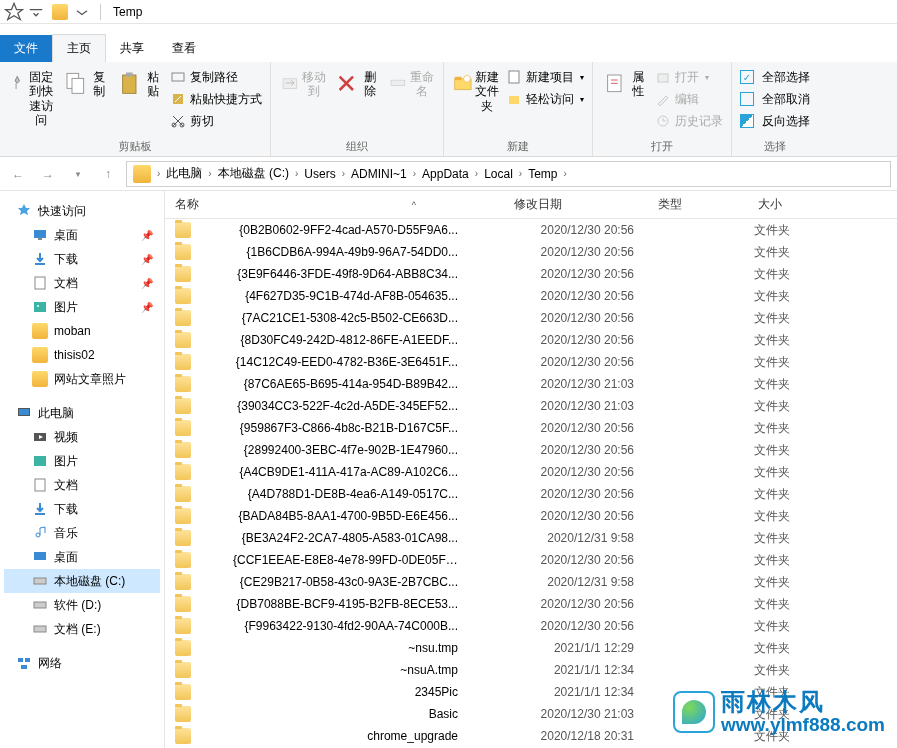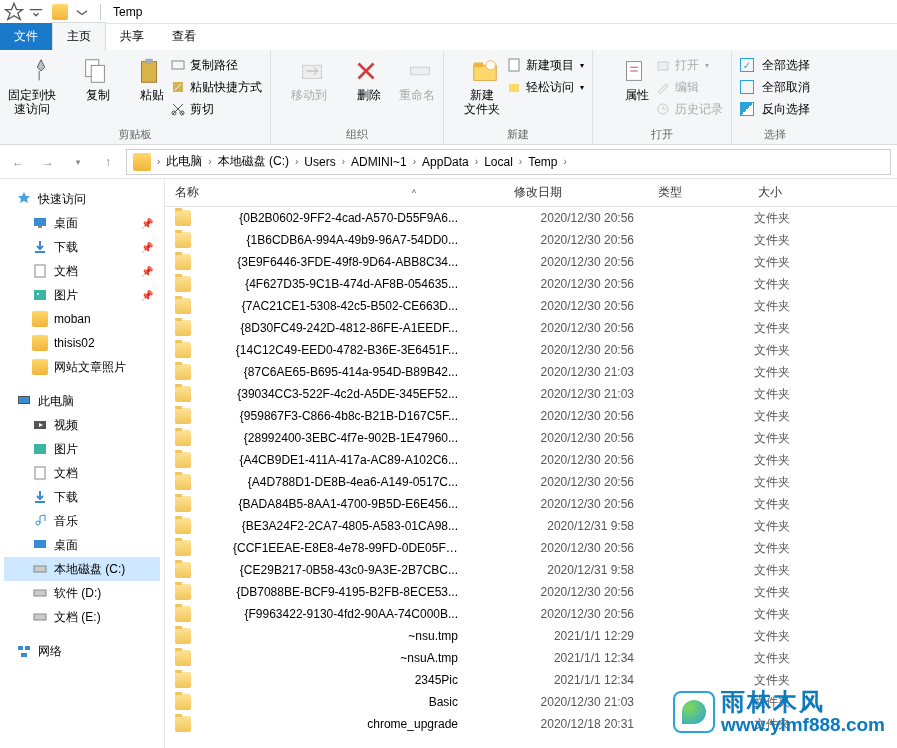--- a/index.html
+++ b/index.html
@@ -4,30 +4,30 @@
 <style>
 * { margin: 0; padding: 0; box-sizing: border-box; font-family: "Microsoft YaHei", "Segoe UI", sans-serif; font-size: 12px; }
 body { background: #fff; width: 897px; height: 748px; overflow: hidden; position: relative; }
 
 .titlebar { height: 24px; background: #fff; display: flex; align-items: center; padding: 0 4px; border-bottom: 1px solid #e5e5e5; }
 .titlebar .qat-btn { width: 20px; height: 20px; display: flex; align-items: center; justify-content: center; margin-right: 2px; }
 .titlebar .folder-ico { width: 16px; height: 16px; background: linear-gradient(#ffd86b,#f0b43c); border-radius: 2px; margin: 0 4px; }
 .titlebar .sep { width: 1px; height: 16px; background: #ccc; margin: 0 6px; }
 .titlebar .title { padding-left: 6px; }
 
-.tabbar { height: 26px; display: flex; align-items: flex-end; background: #fff; }
+.tabbar { height: 26px; display: flex; align-items: flex-end; background: #fff; margin-top: 12px; }
 .tabbar .tab { padding: 5px 14px; cursor: pointer; }
 .tabbar .tab.file { background: #1979ca; color: #fff; }
 .tabbar .tab.active { background: #f5f6f7; border: 1px solid #dadada; border-bottom: none; }
 
 .ribbon { height: 95px; background: #f5f6f7; border-bottom: 1px solid #dadada; display: flex; }
 .ribbon-group { border-right: 1px solid #e0e0e0; padding: 4px 8px 2px 8px; display: flex; flex-direction: column; justify-content: space-between; }
 .ribbon-group .body { display: flex; gap: 6px; flex: 1; }
 .ribbon-group .label { text-align: center; color: #666; font-size: 11px; padding-top: 1px; }
-.big-btn { display: flex; flex-direction: column; align-items: flex-end; justify-content: flex-start; width: 48px; padding-top: 2px; cursor: pointer; }
+.big-btn { display: flex; flex-direction: row; align-items: flex-start; justify-content: flex-start; width: 48px; padding-top: 2px; cursor: pointer; }
 .big-btn .ico { width: 30px; height: 30px; display: flex; align-items: center; justify-content: center; }
 .big-btn .txt { text-align: center; line-height: 1.2; margin-top: 2px; }
 .small-row { display: flex; align-items: center; gap: 4px; height: 22px; cursor: pointer; }
 .small-row .ico { width: 16px; height: 16px; display: flex; align-items: center; justify-content: center; }
 .stack { display: flex; flex-direction: column; justify-content: flex-start; gap: 0px; }
 
 .addrbar { height: 34px; display: flex; align-items: center; padding: 4px 6px; gap: 6px; border-bottom: 1px solid #e5e5e5; }
 .nav-arrow { width: 24px; height: 24px; display: flex; align-items: center; justify-content: center; color: #888; cursor: pointer; }
 .crumb-box { flex: 1; height: 26px; border: 1px solid #cfcfcf; display: flex; align-items: center; padding: 0 2px; background: #fff; }
 .crumb-box .folder-ico { width: 18px; height: 18px; background: linear-gradient(#ffd86b,#f0b43c); border-radius: 2px; margin: 0 4px; }

